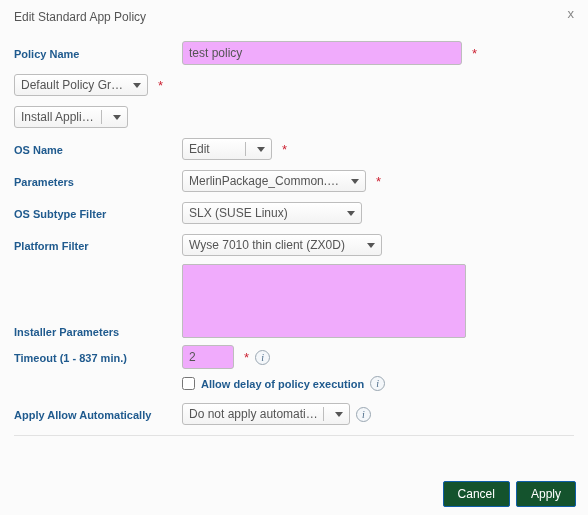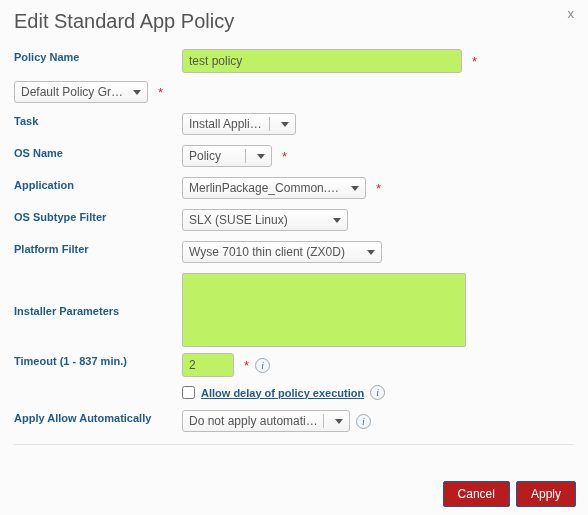--- a/index.html
+++ b/index.html
@@ -15,58 +15,58 @@
   }
   .dialog {
     padding: 8px 14px 0 14px;
   }
   .title-row {
     display: flex;
     justify-content: space-between;
     align-items: flex-start;
   }
   .title {
-    font-size: 20px;
+    font-size: 12px;
     color: #555;
     font-weight: 400;
     padding: 2px 0 10px 0;
   }
   .close {
     color: #888;
     font-size: 13px;
     cursor: pointer;
     margin-top: -2px;
   }
   .form-row {
     display: flex;
-    align-items: flex-start;
+    align-items: center;
     margin: 6px 0;
     min-height: 26px;
   }
-  .form-row.tall { align-items: center; }
+  .form-row.tall { align-items: flex-end; }
   .label {
     width: 168px;
     color: #1f5a8e;
     font-weight: bold;
     font-size: 11px;
     padding-top: 2px;
   }
   .field { display: flex; align-items: center; gap: 6px; }
   .req { color: #c23; margin-left: 4px; font-size: 13px; }
   input[type="text"], textarea {
     border: 1px solid #bdbdbd;
     border-radius: 3px;
     padding: 4px 6px;
     font-size: 12px;
     font-family: inherit;
-    background: #bef264;
+    background: #f0abfc;
     color: #555;
   }
   .w-wide { width: 280px; }
-  .w-med  { width: 166px; }
+  .w-med  { width: 180px; }
   .w-app  { width: 184px; }
   .w-long { width: 200px; }
   .w-tiny { width: 52px; }
   textarea.params {
     width: 284px;
     height: 74px;
     resize: none;
     border-radius: 2px;
   }
   .select {
@@ -108,21 +108,20 @@
     gap: 6px;
   }
   input[type="checkbox"] {
     width: 13px; height: 13px;
     cursor: pointer;
   }
   .cblabel {
     color: #1f5a8e;
     font-weight: bold;
     font-size: 11px;
-    text-decoration: underline;
   }
   .info {
     width: 15px; height: 15px;
     border: 1px solid #9aa7b2;
     border-radius: 50%;
     display: inline-flex;
     align-items: center; justify-content: center;
     font-family: Georgia, serif;
     font-style: italic;
     font-size: 10px;
@@ -132,21 +131,21 @@
   .divider {
     border-top: 1px solid #e2e2e2;
     margin: 8px 0 0 0;
   }
   .footer {
     position: absolute;
     bottom: 8px; right: 12px;
     display: flex; gap: 6px;
   }
   .btn {
-    background: #b91c1c;
+    background: #14532d;
     color: #fff;
     border: 1px solid #0f5ea9;
     border-radius: 2px;
     padding: 5px 14px;
     font-size: 12px;
     cursor: pointer;
   }
 </style>
 </head>
 <body>
@@ -170,46 +169,45 @@
     <div class="field">
       <div class="select sel-group">
         <span class="sval">Default Policy Group</span>
         <span class="caret"></span>
       </div>
       <span class="req">*</span>
     </div>
   </div>
 
   <div class="form-row">
-    <div class="label">Task</div>
     <div class="field">
       <div class="select sel-task">
         <span class="sval">Install Application</span>
         <span class="caret-box">
             <span class="caret"></span>
           </span>
       </div>
     </div>
   </div>
 
   <div class="form-row">
     <div class="label">OS Name</div>
     <div class="field">
       <div class="select sel-os">
-        <span class="sval">Policy</span>
+        <span class="sval">Edit</span>
         <span class="caret-box">
             <span class="caret"></span>
           </span>
       </div>
       <span class="req">*</span>
     </div>
   </div>
 
   <div class="form-row">
-    <div class="label">Application</div>
+    <div class="label">Parameters</div>
     <div class="field">
       <div class="select w-app">
         <span class="sval">MerlinPackage_Common.exe (Loc</span>
         <span class="caret"></span>
       </div>
       <span class="req">*</span>
     </div>
   </div>
 
   <div class="form-row">

